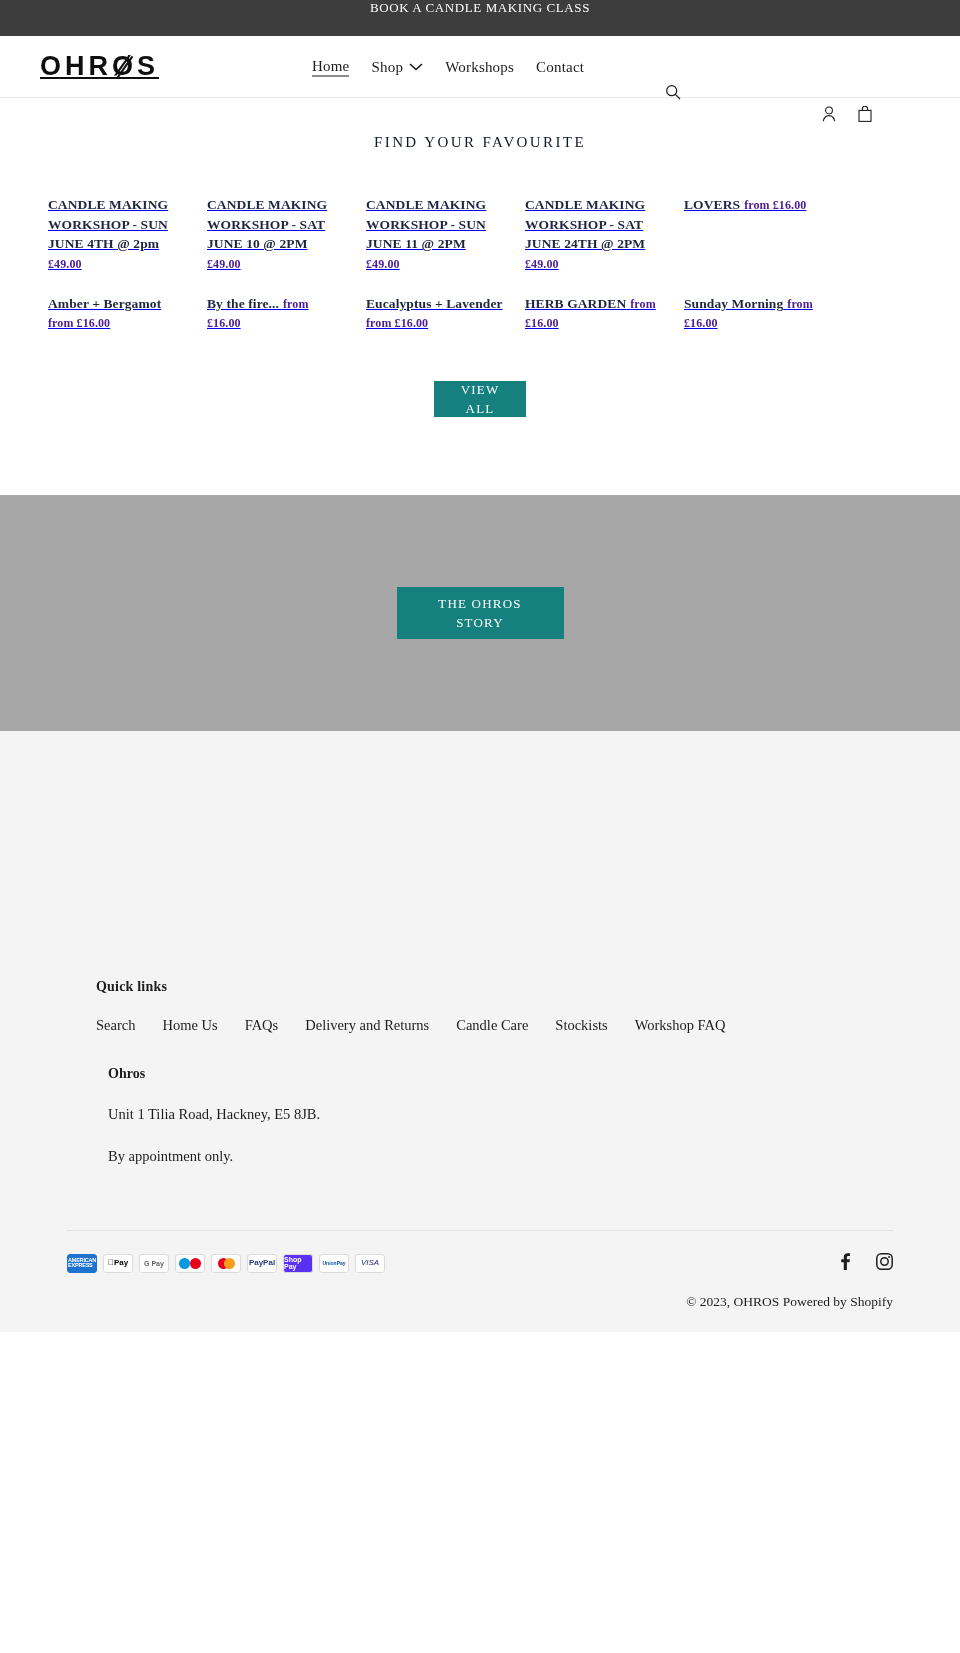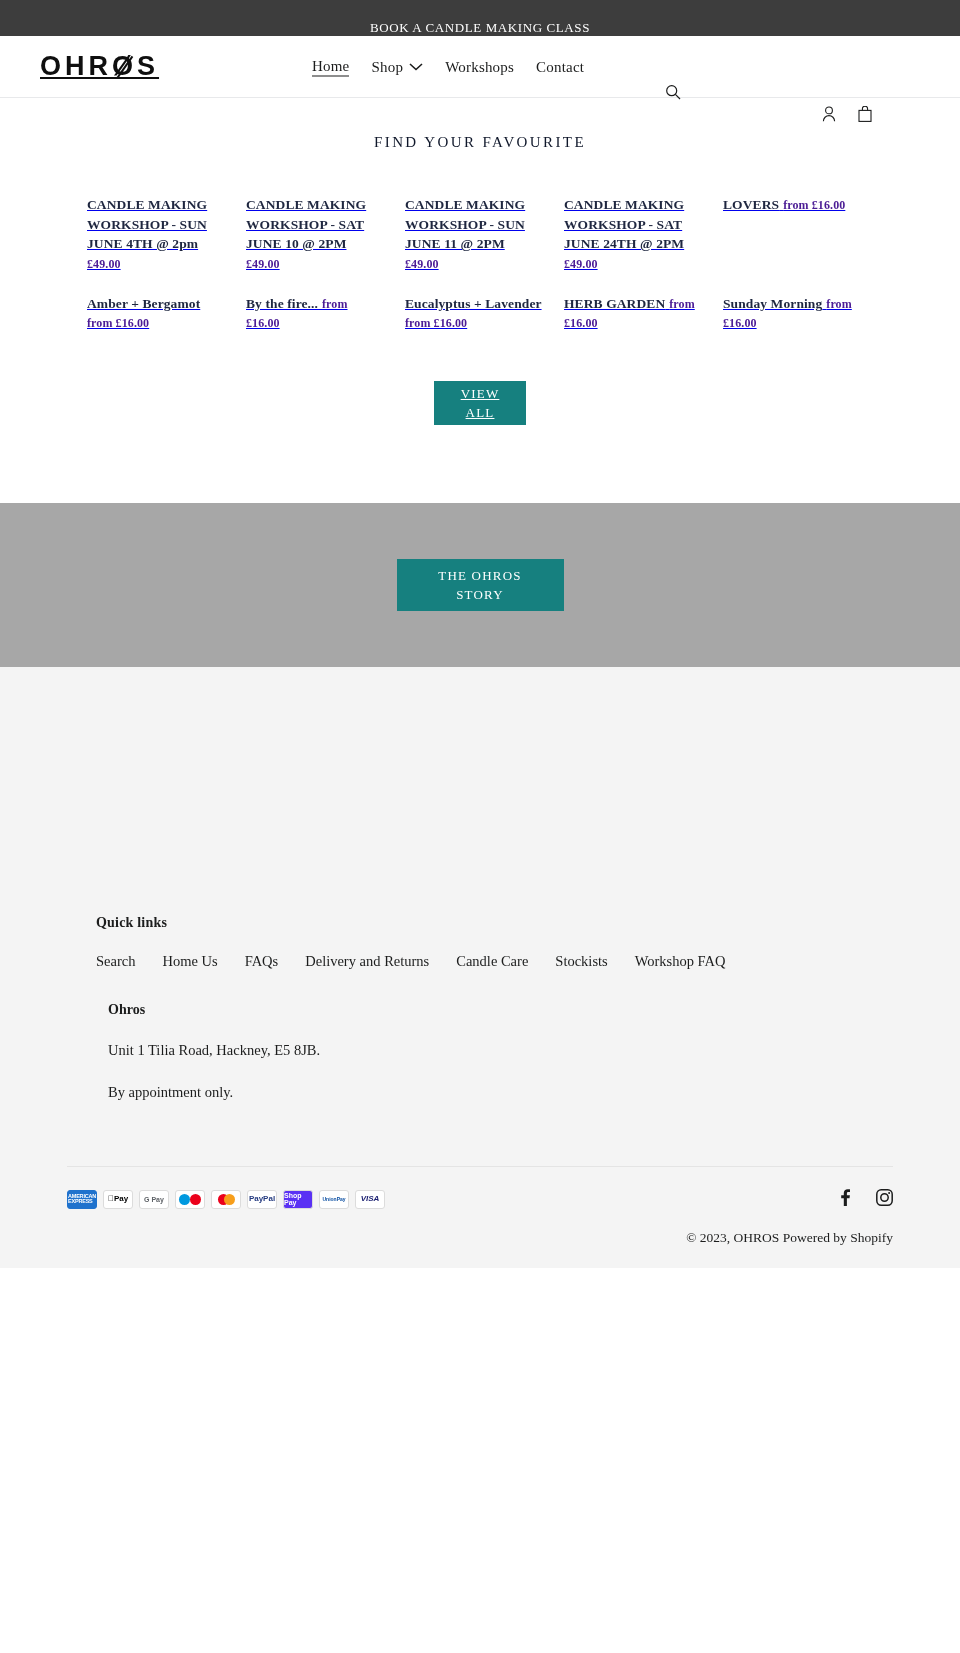--- a/index.html
+++ b/index.html
@@ -9,21 +9,21 @@
     font-family: "Liberation Serif", serif;
     color: #1c1d1d;
   }
 
   
   .announce {
     background: #3d3d3d;
     color: #ffffff;
     height: 36px;
     display: flex;
-    align-items: flex-end;
+    align-items: flex-start;
     justify-content: center;
     font-size: 13px;
     letter-spacing: 0.6px;
     font-family: "Liberation Serif", serif;
   }
 
   
   .site-header {
     height: 62px;
     border-bottom: 1px solid #e8e9eb;
@@ -110,21 +110,21 @@
     letter-spacing: 2.4px;
     color: #0f172a;
     font-weight: 400;
     margin-bottom: 44px;
   }
 
   .grid {
     display: grid;
     grid-template-columns: repeat(5, 137px);
     column-gap: 22px;
-    padding: 0 87px;
+    padding: 0 48px;
     align-items: start;
   }
   .grid-row2 { margin-top: 22px; }
 
   .card { width: 137px; }
   .card-media {
     background: #f5f6f7;
     width: 137px;
   }
   .media-tall { height: 142px; }
@@ -159,32 +159,31 @@
     border: none;
     font-family: "Liberation Serif", serif;
     font-size: 13px;
     letter-spacing: 1.2px;
     text-align: center;
     cursor: pointer;
     line-height: 1.5;
   }
   .btn-view-all {
     width: 92px;
-    height: 44px;
+    height: 36px;
     display: flex;
     flex-direction: column;
     align-items: center;
     justify-content: center;
-    text-decoration: underline;
   }
 
   
   .story-band {
     background: #a7a7a7;
-    height: 164px;
+    height: 236px;
     display: flex;
     align-items: center;
     justify-content: center;
   }
   .btn-story {
     width: 167px;
     height: 52px;
     display: flex;
     flex-direction: column;
     align-items: center;
@@ -260,21 +259,21 @@
     line-height: 1;
   }
   .pay-amex { background: #1f72cd; color: #fff; border-color: #1f72cd; font-size: 5.5px; letter-spacing: -0.2px;}
   .pay-apple { color: #000; font-size: 8px; }
   .pay-gpay { color: #5f6368; font-size: 7px; }
   .pay-maestro { background:#fff; }
   .pay-master { background:#fff; }
   .pay-paypal { color:#253b80; font-size: 8px; }
   .pay-shop { background:#5a31f4; color:#fff; font-size:7px;}
   .pay-union { background:#fff; font-size:5px; color:#0a4ea2;}
-  .pay-visa { color:#1a1f71; font-size: 8px; font-style: italic; font-weight:700;}
+  .pay-visa { color:#1a1f71; font-size: 8px; font-style: italic; font-weight:400;}
   .circles { display:flex; }
   .circ { width: 11px; height: 11px; border-radius: 50%; }
   .c-red { background:#eb001b; }
   .c-org { background:#f79e1b; margin-left:-5px; }
   .c-blue { background:#0099df; }
 
   .social-icons { display: flex; gap: 22px; align-items: center; }
 
   .copyright {
     text-align: right;

